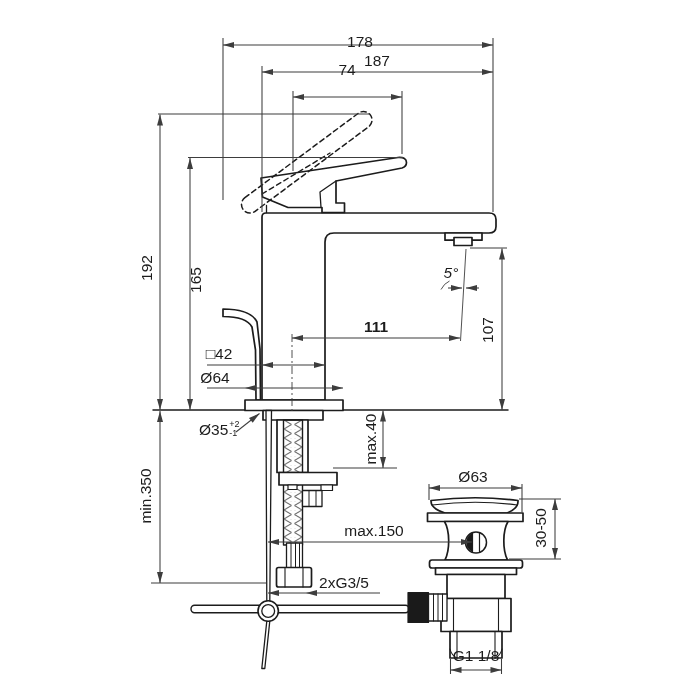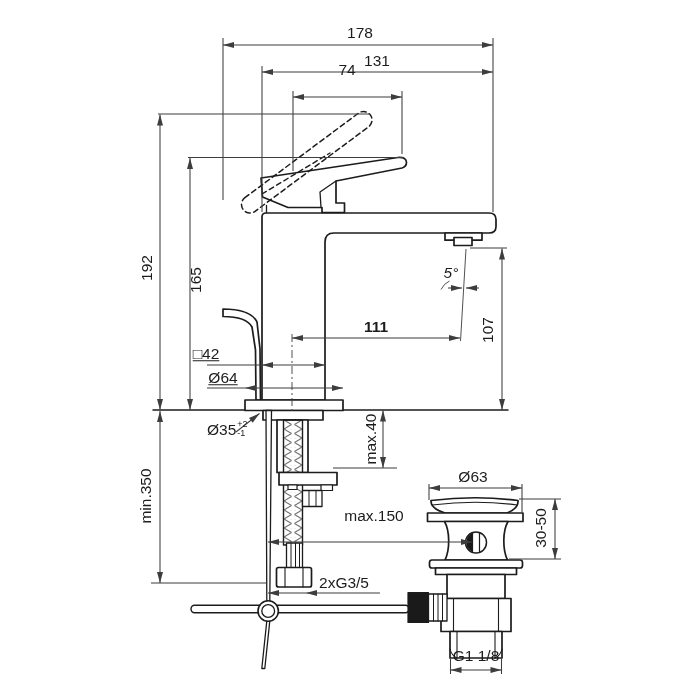--- a/index.html
+++ b/index.html
@@ -125,40 +125,40 @@
     <path d="M268,593 H380" marker-start="url(#ah)"></path>
     <polygon points="306,593 317,590 317,596" fill="#3d3d3d" stroke="none"></polygon>
     <path d="M236,432 L259.5,413.5" marker-end="url(#ah)"></path>
 
     <path d="M448,288 L462,288" marker-end="url(#ah)"></path>
     <path d="M479,288 L466,288" marker-end="url(#ah)"></path>
     <path d="M449.5,281 Q444,283.5 441,289.5" stroke-width="0.9"></path>
   </g>
 </svg>
 
-<div class="lbl" style="left:360px;top:33px;text-align:center;">178</div>
-<div class="lbl" style="left:377px;top:61px;">131</div>
+<div class="lbl" style="left:360px;top:42px;text-align:center;">178</div>
+<div class="lbl" style="left:377px;top:61px;">187</div>
 <div class="lbl" style="left:347px;top:70px;">74</div>
 <div class="lbl rot" style="left:147px;top:268px;">192</div>
 <div class="lbl rot" style="left:196px;top:280px;">165</div>
 <div class="lbl rot" style="left:146px;top:496px;">min.350</div>
-<div class="lbl" style="left:206px;top:354px;text-decoration:underline;">□42</div>
-<div class="lbl" style="left:223px;top:378px;text-decoration:underline;">Ø64</div>
-<div class="lbl anchorL" style="left:199px;top:429px;margin-left:8px;">
+<div class="lbl" style="left:219px;top:354px;">□42</div>
+<div class="lbl" style="left:215px;top:378px;">Ø64</div>
+<div class="lbl anchorL" style="left:199px;top:429px;">
   <span class="tolwrap">
         <span>Ø35</span>
         <span class="tolcol">
           <span>+2</span>
           <span>-1</span>
         </span>
       </span>
 </div>
 <div class="lbl rot" style="left:371px;top:439px;">max.40</div>
 <div class="lbl" style="left:376px;top:327px;font-weight:bold;">111</div>
 <div class="lbl rot" style="left:488px;top:330px;">107</div>
 <div class="lbl it" style="left:451px;top:273px;">5°</div>
-<div class="lbl" style="left:374px;top:516px;">max.150</div>
+<div class="lbl" style="left:374px;top:531px;">max.150</div>
 <div class="lbl" style="left:344px;top:583px;">2xG3/5</div>
 <div class="lbl" style="left:473px;top:477px;">Ø63</div>
 <div class="lbl rot" style="left:541px;top:528px;">30-50</div>
 <div class="lbl" style="left:476px;top:656px;">G1 1/8</div>
 
 </div>
 
 </body></html>

